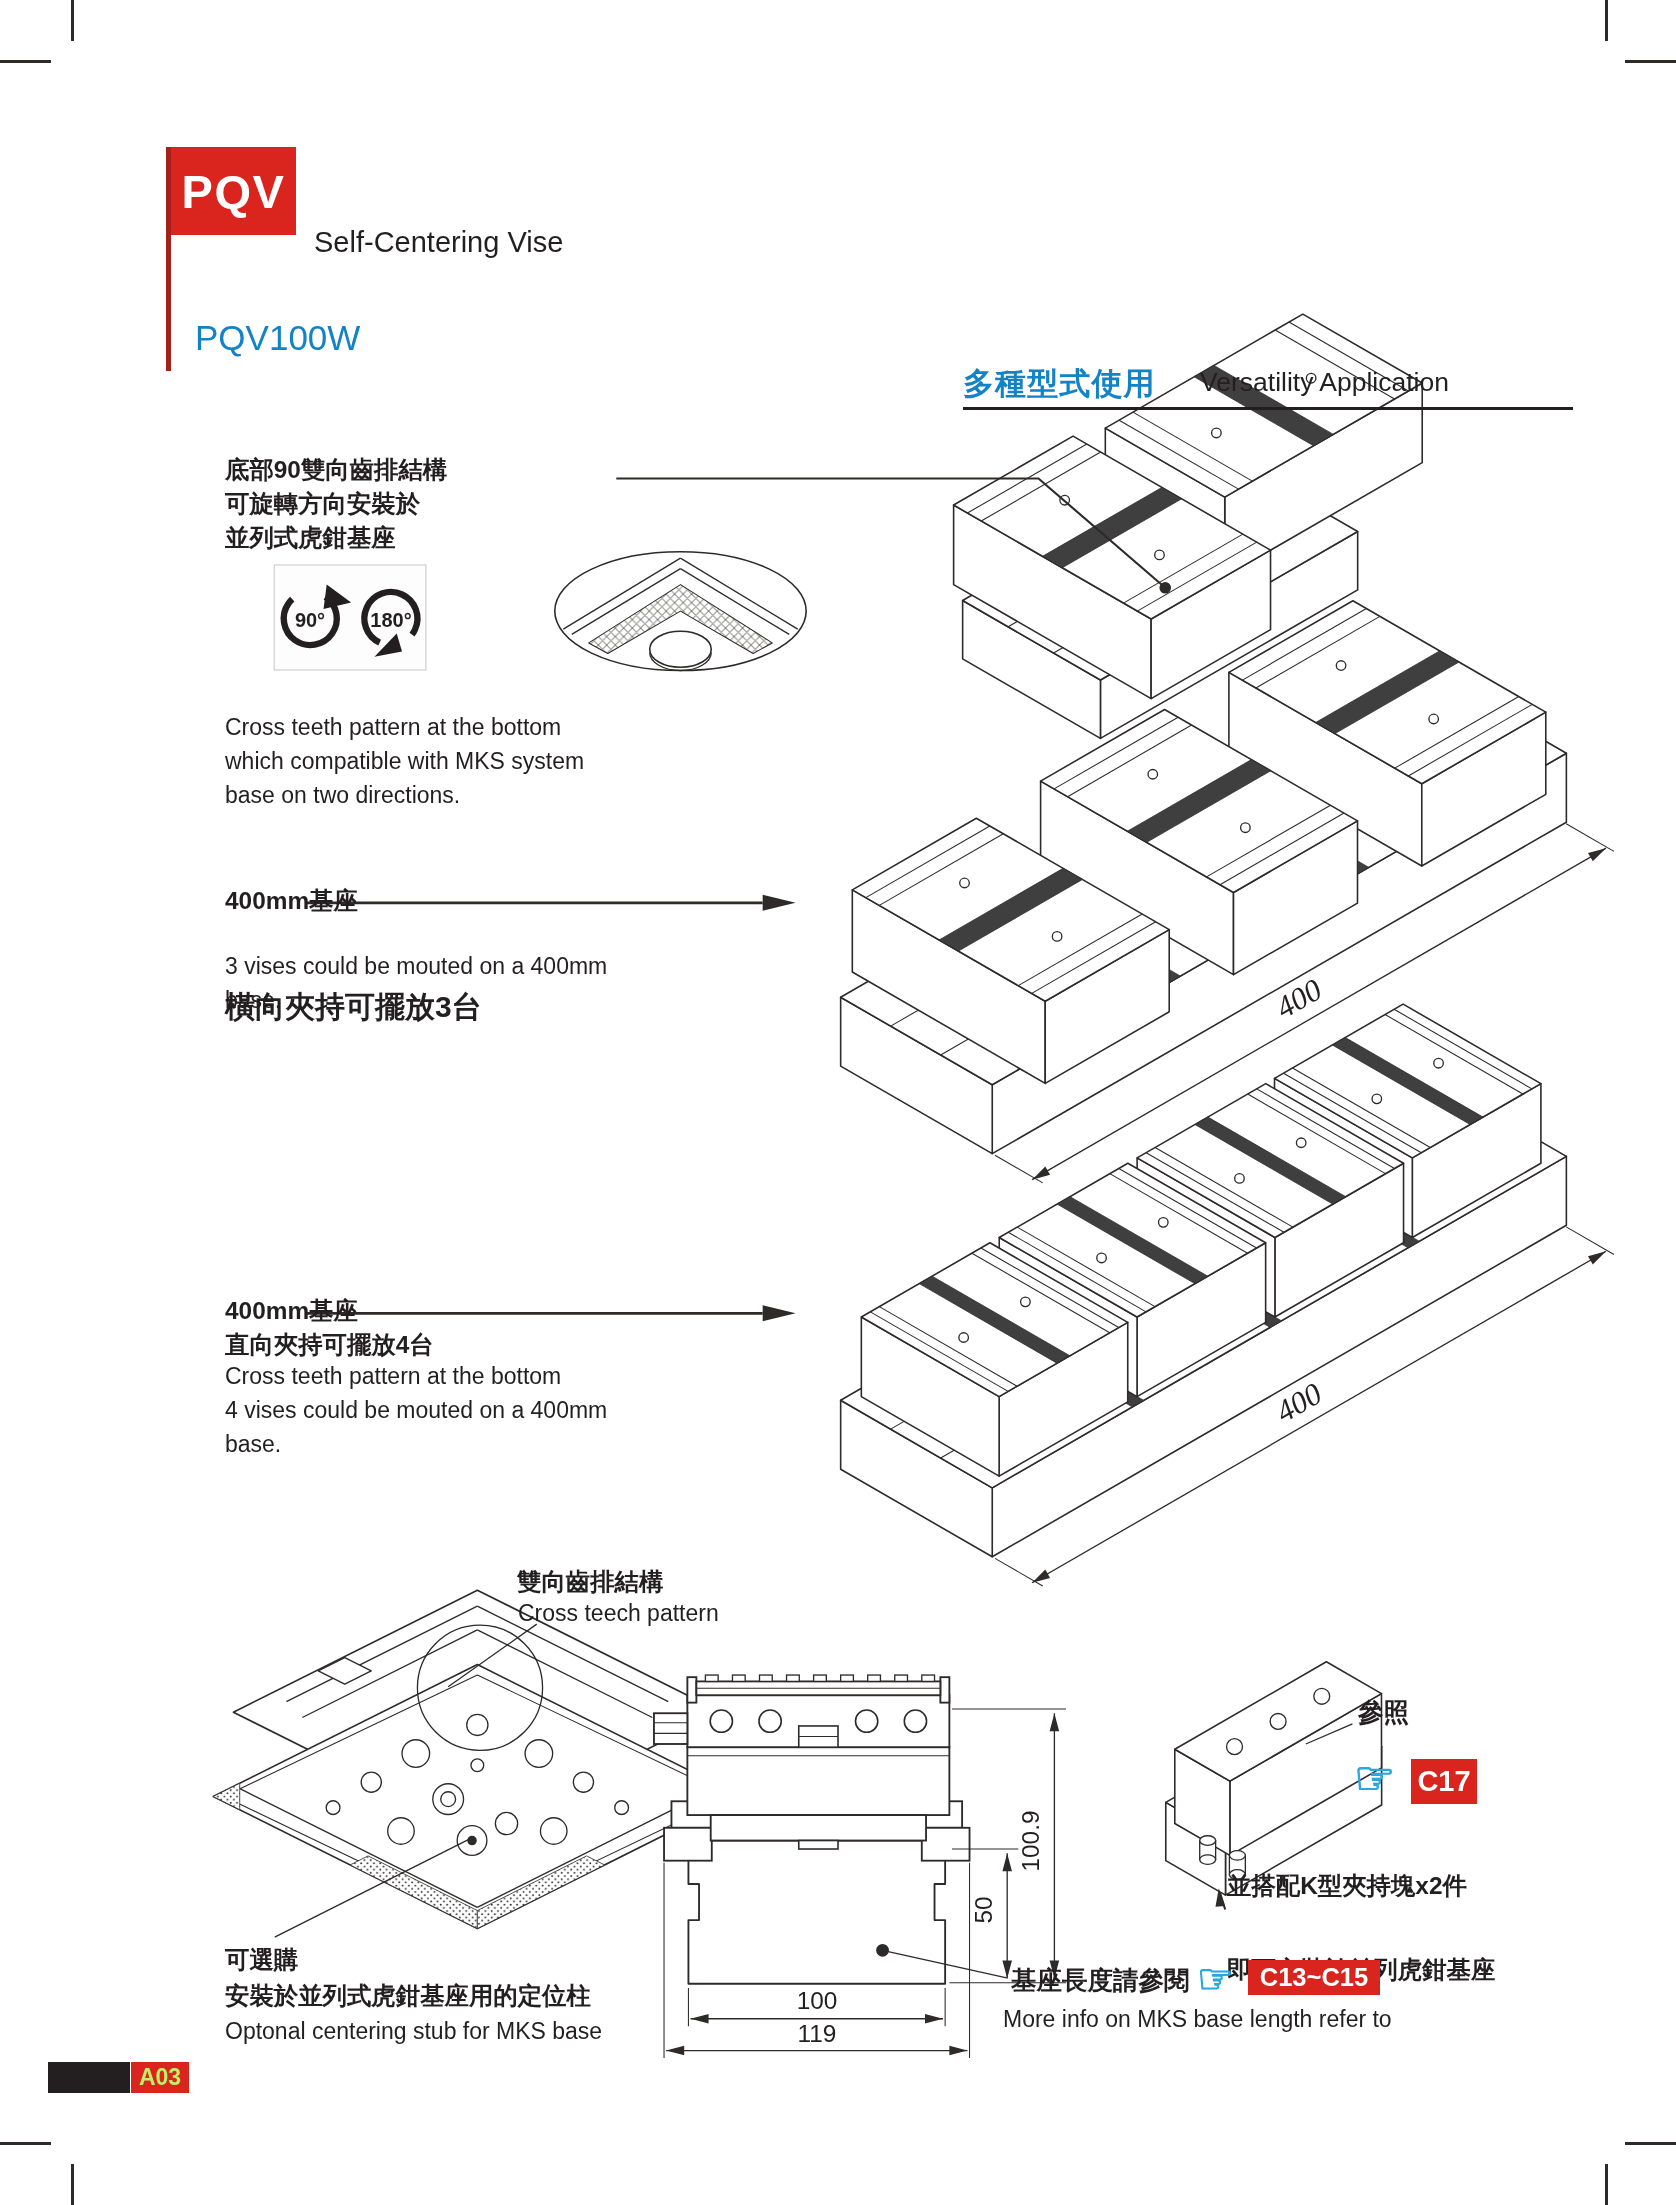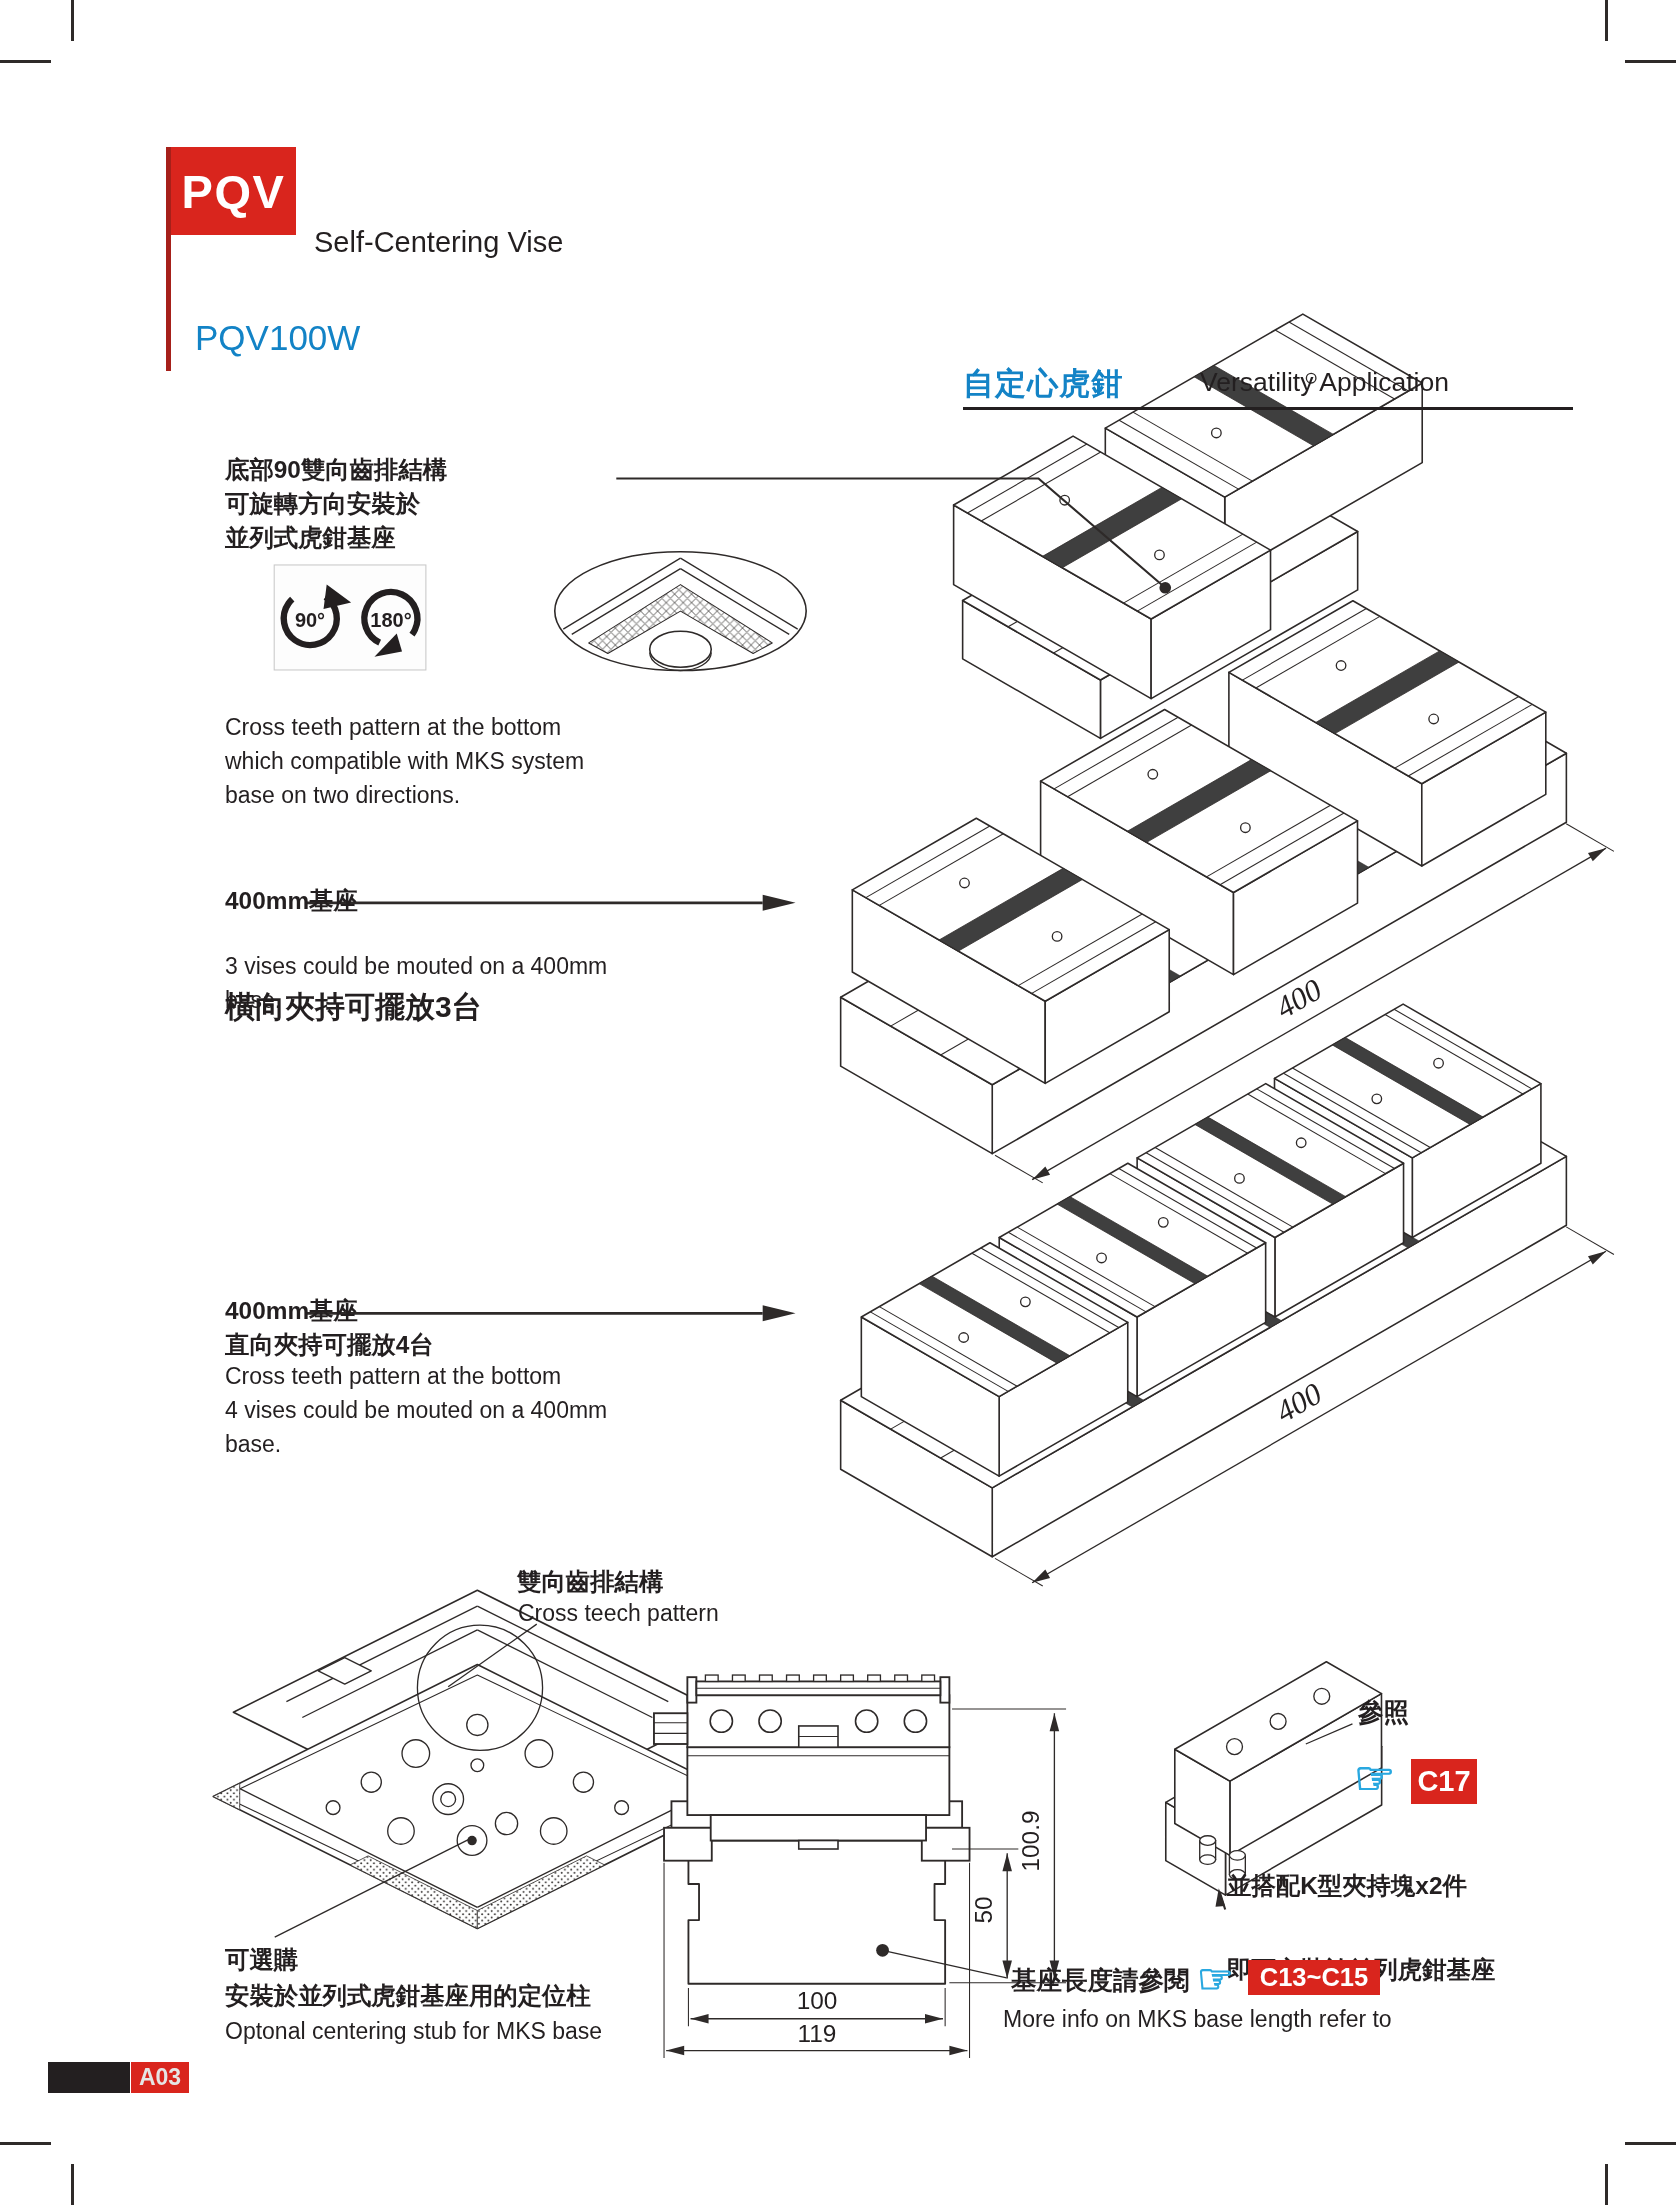--- a/index.html
+++ b/index.html
@@ -16,21 +16,21 @@
   .rule{position:absolute;background:#231f20;}
   .chip{position:absolute;background:#d9251d;color:#fff;font-weight:bold;text-align:center;}
   .hand{position:absolute;color:#29a8e0;font-weight:bold;line-height:1;}
   .dimlab{position:absolute;font-size:24.4px;transform:translate(-50%,-50%);}
   .dimlab.rot{transform:translate(-50%,-50%) rotate(-90deg);}
   .dim400{position:absolute;font-family:"Liberation Serif",serif;font-style:italic;font-size:31px;
           transform:translate(-50%,-50%) rotate(-30deg);}
   .iconlab{position:absolute;font-size:20px;font-weight:bold;transform:translate(-50%,-50%);}
   .footerbar{position:absolute;background:#231f20;}
   .footerred{position:absolute;background:#d9251d;display:flex;align-items:center;justify-content:center;}
-  .footerred span{color:#e5e5e5;font-weight:bold;font-size:23px;}
+  .footerred span{color:#bef264;font-weight:bold;font-size:23px;}
 </style>
 </head>
 <body>
 
 <div class="page">
 
   <div class="mark" style="left:71px;top:0;width:3.2px;height:41px;"></div>
   <div class="mark" style="left:0;top:60px;width:51px;height:3.2px;"></div>
   <div class="mark" style="left:1605px;top:0;width:3.2px;height:41px;"></div>
   <div class="mark" style="left:1625px;top:60px;width:51px;height:3.2px;"></div>
@@ -316,21 +316,21 @@
       </g>
   </svg>
 
   <div class="pole" style="left:166px;top:147px;width:5.3px;height:224px;"></div>
   <div class="badge" style="left:171px;top:147px;width:125px;height:88px;">
     <span>PQV</span>
   </div>
   <div class="abs" style="left:314px;top:226px;font-size:29px;">Self-Centering Vise</div>
   <div class="abs blue" style="left:195px;top:318px;font-size:35px;">PQV100W</div>
 
-  <div class="abs cjk blue" style="left:963px;top:363px;font-size:31px;letter-spacing:1.1px;">自定心虎鉗</div>
+  <div class="abs cjk blue" style="left:963px;top:363px;font-size:31px;letter-spacing:1.1px;">多種型式使用</div>
   <div class="abs" style="left:1200px;top:367px;font-size:26.5px;">Versatility Application</div>
   <div class="rule" style="left:963px;top:407px;width:610px;height:3.2px;"></div>
 
   <div class="abs cjk" style="left:225px;top:454px;font-size:24.4px;">底部90雙向齒排結構</div>
   <div class="abs cjk" style="left:225px;top:488px;font-size:24.4px;">可旋轉方向安裝於</div>
   <div class="abs cjk" style="left:225px;top:522px;font-size:24.4px;">並列式虎鉗基座</div>
   <div class="iconlab" style="left:310px;top:620px;">90°</div>
   <div class="iconlab" style="left:391px;top:620px;">180°</div>
   <div class="abs" style="left:225px;top:714px;font-size:23px;">Cross teeth pattern at the bottom</div>
   <div class="abs" style="left:225px;top:748px;font-size:23px;">which compatible with MKS system</div>

